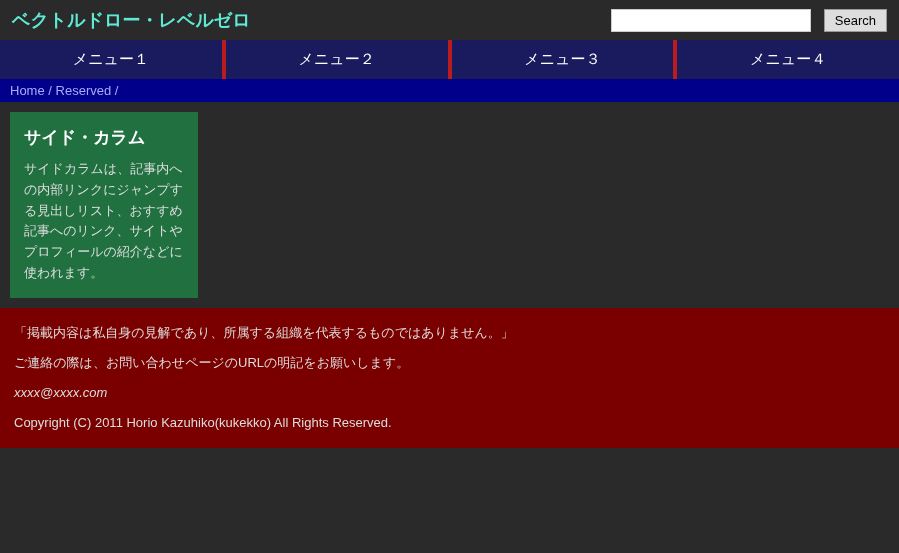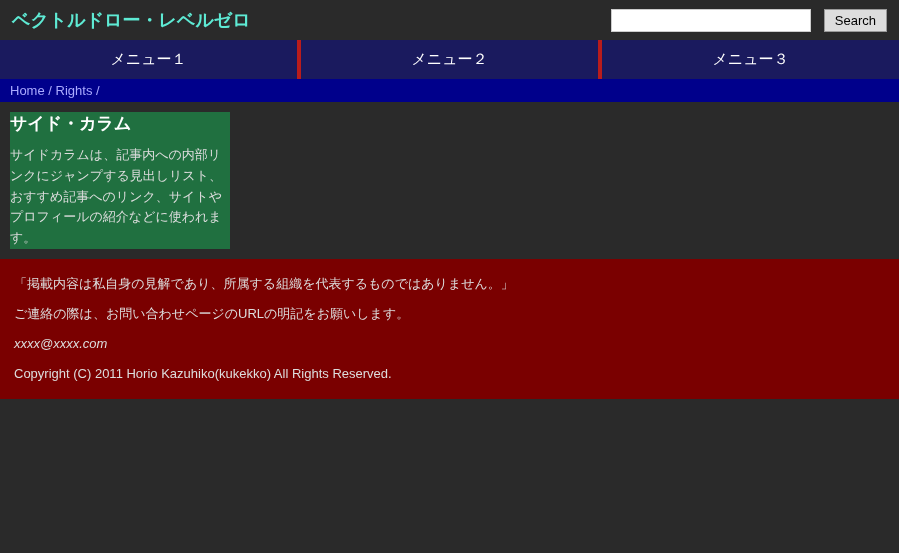--- a/index.html
+++ b/index.html
@@ -101,22 +101,23 @@
       margin-bottom: 10px;
     }
     #section-text {
       color: #ddd;
       font-size: 14px;
       line-height: 1.6;
     }
 
     
     #side-column {
-      width: 220px;
+      width: 188px;
       background: #207040;
+      padding: 14px;
     }
     #side-title {
       color: #fff;
       font-size: 17px;
       font-weight: bold;
       margin-bottom: 10px;
     }
     #side-text {
       color: #ddd;
       font-size: 13px;
@@ -153,26 +154,27 @@
   <div id="search-form">
     <input type="text" id="search-input" placeholder="" style="">
     <button id="search-button">Search</button>
   </div>
 </div>
 
 <nav id="nav">
   <div class="nav-item">メニュー１</div>
   <div class="nav-item">メニュー２</div>
   <div class="nav-item">メニュー３</div>
+  <div class="nav-item">メニュー４</div>
 </nav>
 
 <div id="breadcrumb">
   <a href="#">Home</a>
   <span> / </span>
-  <a href="#">Rights</a>
+  <a href="#">Reserved</a>
   <span> / </span>
 </div>
 
 <div id="content-area">
 
 
   <div id="side-column">
     <div id="side-title">サイド・カラム</div>
     <div id="side-text">サイドカラムは、記事内への内部リンクにジャンプする見出しリスト、おすすめ記事へのリンク、サイトやプロフィールの紹介などに使われます。</div>
   </div>

